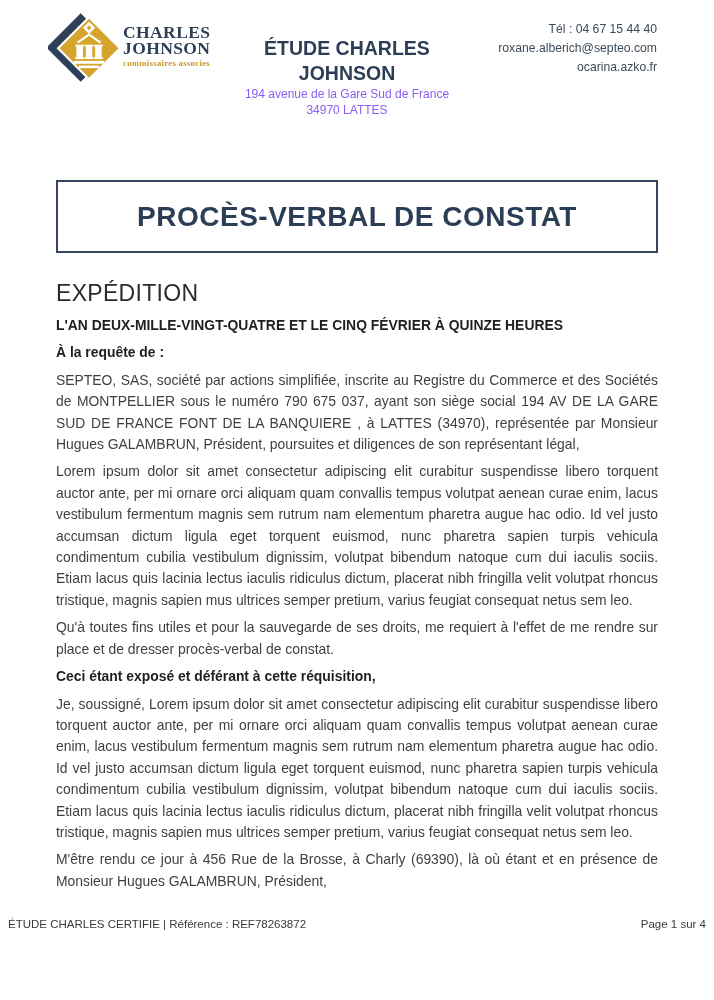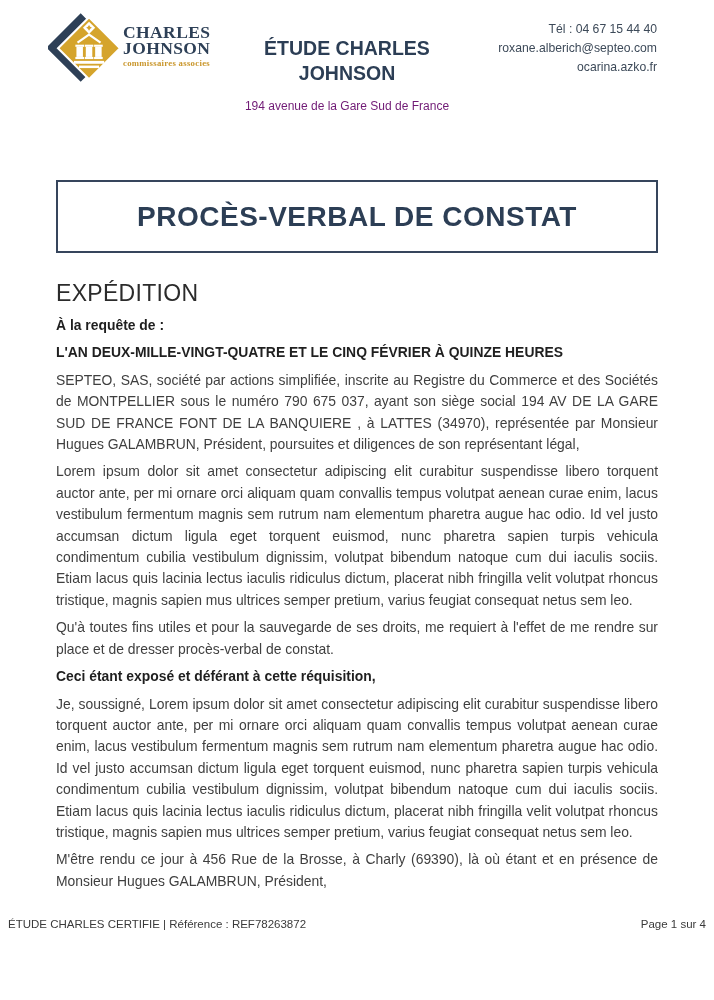--- a/index.html
+++ b/index.html
@@ -16,21 +16,21 @@
   .logo-name {
     font-family:"Liberation Serif", serif; font-weight:bold;
     color:#2e4057; font-size:17.5px; letter-spacing:0.4px; line-height:16px;
   }
   .logo-tagline {
     font-family:"Liberation Serif", serif; font-weight:bold;
     color:#c9962b; font-size:8.7px; margin-top:3px; letter-spacing:0.3px;
   }
   .office-block { position:absolute; left:177px; top:18px; width:340px; text-align:center; }
   .office-title { font-size:19.5px; font-weight:bold; color:#2c3e55; line-height:24.5px;margin-top:18px; }
-  .office-address { margin-top:14px; font-size:12px; color:#701a75; line-height:15.5px; }
+  .office-address { margin-top:2px; font-size:12px; color:#8b5cf6; line-height:15.5px; }
   .contact-block {
     position:absolute; right:57px; top:20px; text-align:right;
     font-size:12.2px; color:#3d4a59; line-height:19px;
   }
 
   
   .main { padding:180px 56px 0 56px; }
   .title-box {
     border:2px solid #36455c; height:69px; line-height:69px;
     text-align:center; font-size:28px; font-weight:bold; color:#2c3e55;
@@ -90,41 +90,42 @@
       <div class="logo-tagline">commissaires associes</div>
     </div>
 
     <div class="office-block">
       <div class="office-title">
         <div>ÉTUDE CHARLES</div>
         <div>JOHNSON</div>
       </div>
       <div class="office-address">
         <div>194 avenue de la Gare Sud de France</div>
+        <div>34970 LATTES</div>
       </div>
     </div>
 
     <div class="contact-block">
       <div>Tél : 04 67 15 44 40</div>
       <div>roxane.alberich@septeo.com</div>
       <div>ocarina.azko.fr</div>
     </div>
   </div>
 
   <div class="main">
 
     <div class="title-box">
       <span>PROCÈS-VERBAL DE CONSTAT</span>
     </div>
 
     <h2 class="section-heading">EXPÉDITION</h2>
 
+    <div class="bold-line">L'AN DEUX-MILLE-VINGT-QUATRE ET LE CINQ FÉVRIER À QUINZE HEURES</div>
+
     <div class="bold-line">À la requête de :</div>
-
-    <div class="bold-line">L'AN DEUX-MILLE-VINGT-QUATRE ET LE CINQ FÉVRIER À QUINZE HEURES</div>
 
     <p class="body-par">SEPTEO, SAS, société par actions simplifiée, inscrite au Registre du Commerce et des Sociétés de MONTPELLIER sous le numéro 790 675 037, ayant son siège social 194 AV DE LA GARE SUD DE FRANCE FONT DE LA BANQUIERE , à LATTES (34970), représentée par Monsieur Hugues GALAMBRUN, Président, poursuites et diligences de son représentant légal,</p>
 
 
     <p class="body-par">Lorem ipsum dolor sit amet consectetur adipiscing elit curabitur suspendisse libero torquent auctor ante, per mi ornare orci aliquam quam convallis tempus volutpat aenean curae enim, lacus vestibulum fermentum magnis sem rutrum nam elementum pharetra augue hac odio. Id vel justo accumsan dictum ligula eget torquent euismod, nunc pharetra sapien turpis vehicula condimentum cubilia vestibulum dignissim, volutpat bibendum natoque cum dui iaculis sociis. Etiam lacus quis lacinia lectus iaculis ridiculus dictum, placerat nibh fringilla velit volutpat rhoncus tristique, magnis sapien mus ultrices semper pretium, varius feugiat consequat netus sem leo.</p>
 
     <p class="body-par">Qu'à toutes fins utiles et pour la sauvegarde de ses droits, me requiert à l'effet de me rendre sur place et de dresser procès-verbal de constat.</p>
 
     <div class="bold-line">Ceci étant exposé et déférant à cette réquisition,</div>
 

